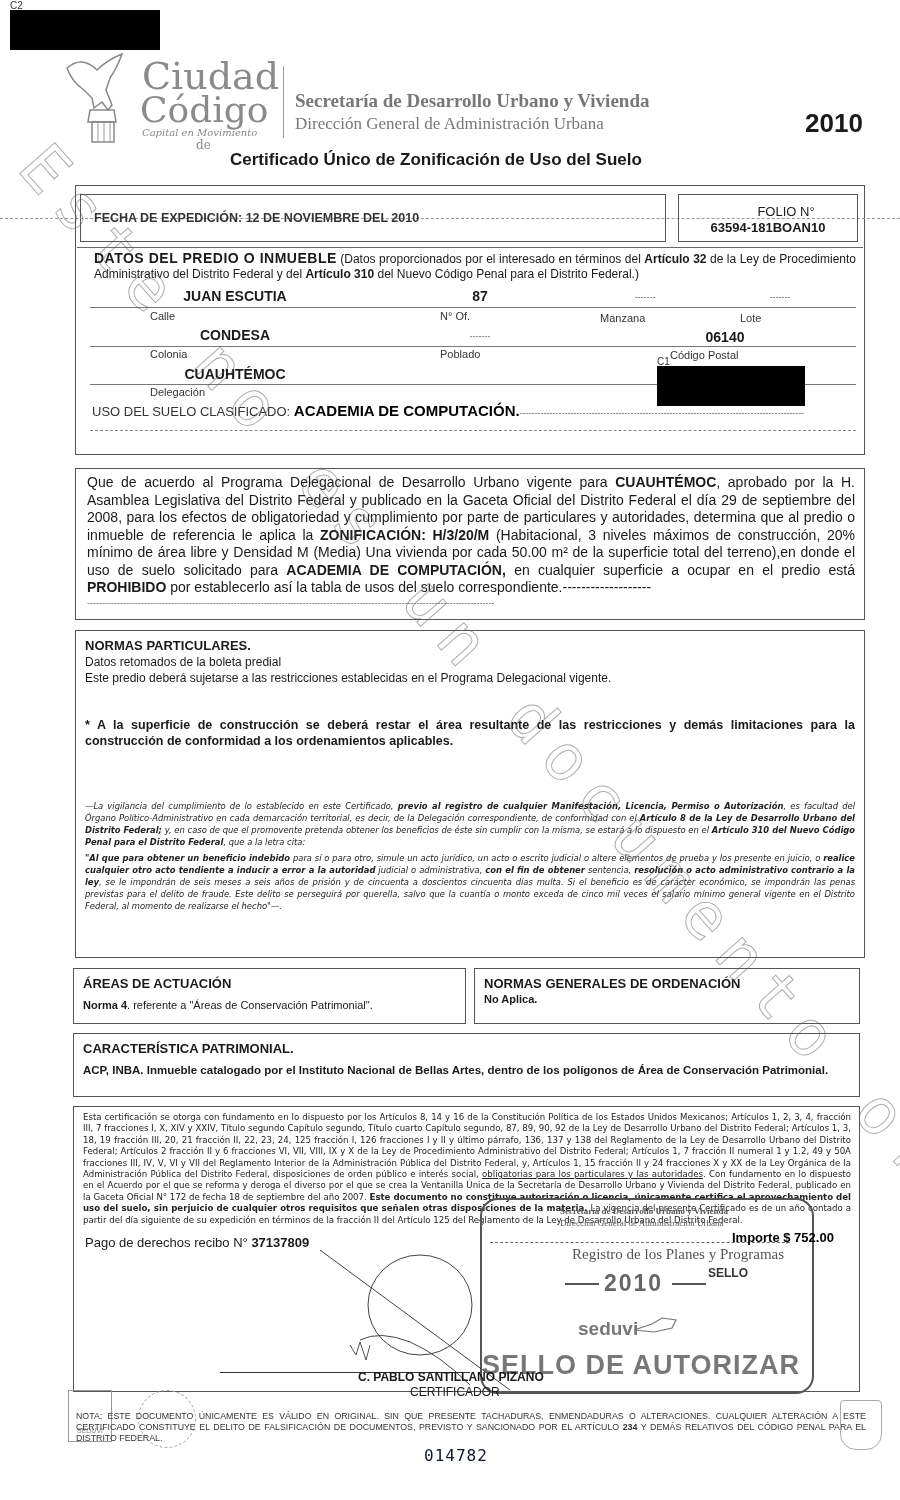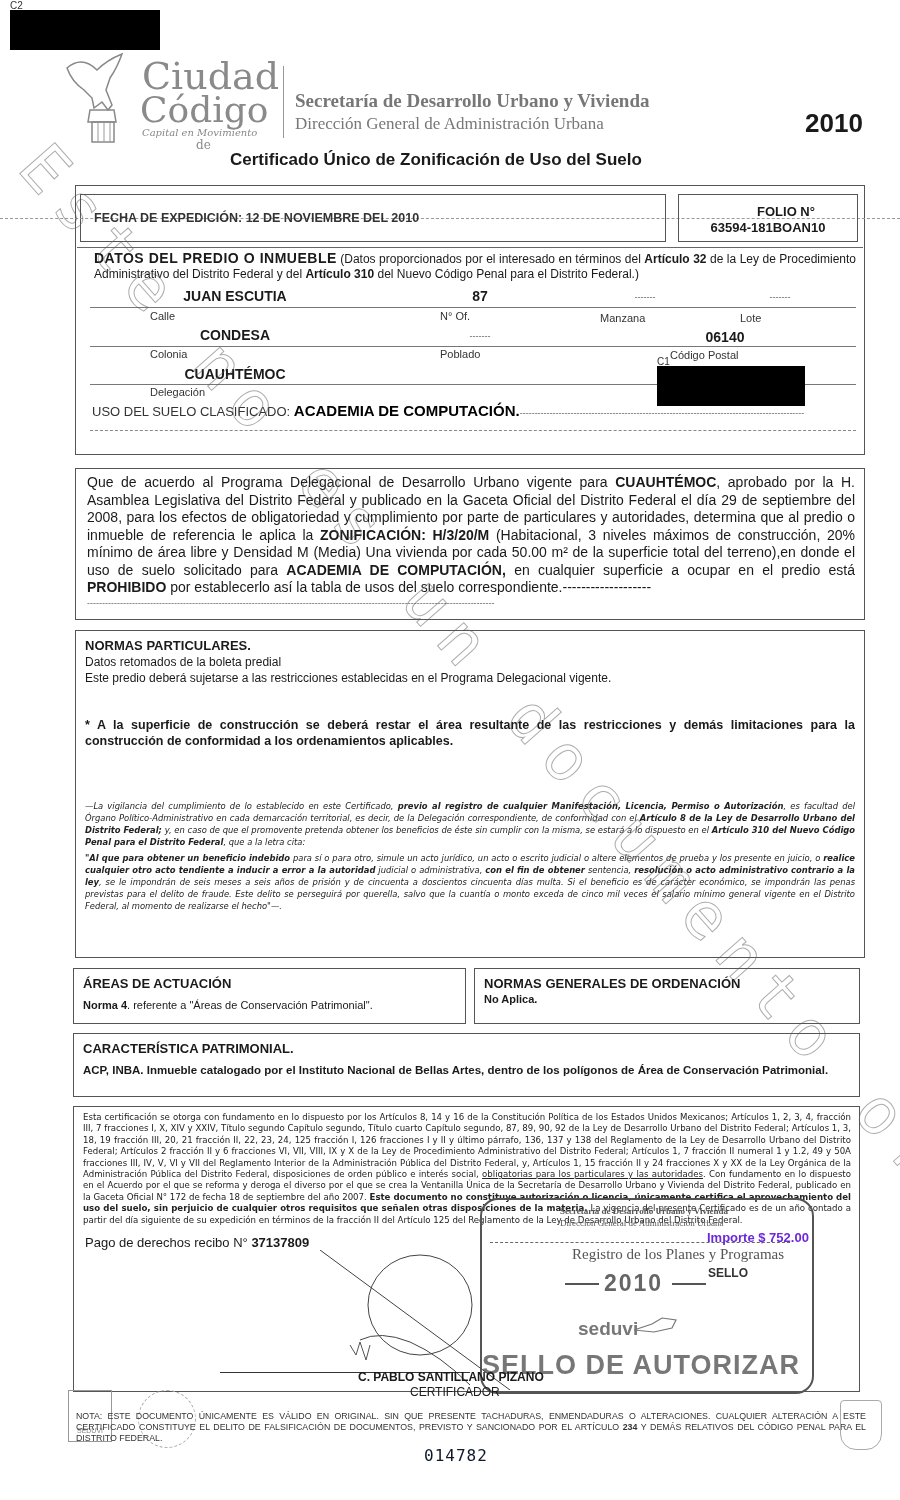--- a/index.html
+++ b/index.html
@@ -47,21 +47,21 @@
 <div class="abs" style="left:230px;top:150px;font-size:17px;font-weight:bold;">Certificado Único de Zonificación de Uso del Suelo</div>
 
 <div class="box" style="left:75px;top:185px;width:790px;height:270px;"></div>
 <div class="box" style="left:80px;top:194px;width:586px;height:48px;"></div>
 <div class="abs" style="left:0px;top:218px;width:900px;border-top:1px dashed #999;"></div>
 <div class="abs" style="left:94px;top:211px;font-size:12.5px;font-weight:bold;color:#333;">
   <span>FECHA DE EXPEDICIÓN:</span>
   <span>12  DE NOVIEMBRE DEL 2010</span>
 </div>
 <div class="box" style="left:678px;top:194px;width:180px;height:48px;"></div>
-<div class="abs" style="left:678px;top:204px;width:216px;text-align:center;font-size:13px;font-weight:bold;">FOLIO N°</div>
+<div class="abs" style="left:678px;top:204px;width:216px;text-align:center;font-size:13px;font-weight:normal;">FOLIO N°</div>
 <div class="abs" style="left:678px;top:220px;width:180px;text-align:center;font-size:13px;font-weight:bold;">63594-181BOAN10</div>
 <div class="abs" style="left:77px;top:247px;width:786px;border-top:1px solid #666;"></div>
 
 <div class="abs" style="left:94px;top:251px;width:762px;font-size:12px;line-height:15px;text-align:justify;">
   <b style="font-size:14px;letter-spacing:0.5px;">DATOS DEL PREDIO O INMUEBLE</b><span> (Datos proporcionados por el interesado en términos del </span><b>Artículo 32</b><span> de la Ley de Procedimiento Administrativo del Distrito Federal y del </span><b>Artículo 310</b><span> del Nuevo Código Penal para el Distrito Federal.)</span>
 </div>
 
 <div class="abs val" style="left:150px;top:288px;width:170px;">JUAN ESCUTIA</div>
 <div class="abs val" style="left:440px;top:288px;width:80px;">87</div>
 <div class="abs val" style="left:600px;top:292px;width:90px;font-size:9px;font-weight:normal;color:#666;">-------</div>
@@ -127,21 +127,21 @@
 </div>
 <div class="abs" style="left:85px;top:1235px;font-size:13px;">
   <span>Pago de derechos recibo N°</span>
   <b>37137809</b>
 </div>
 
 <div class="stamp" style="left:480px;top:1198px;width:330px;height:192px;"></div>
 <div class="abs serif" style="left:560px;top:1206px;font-size:9px;color:#555;font-weight:bold;">Secretaría de Desarrollo Urbano y Vivienda</div>
 <div class="abs serif" style="left:560px;top:1218px;font-size:9px;color:#555;">Dirección General de Administración Urbana</div>
 <div class="abs" style="left:490px;top:1242px;width:300px;border-top:1px dashed #666;"></div>
-<div class="abs" style="left:707px;top:1230px;font-size:13px;font-weight:bold;color:#6d28d9;">Importe $  752.00</div>
+<div class="abs" style="left:732px;top:1230px;font-size:13px;font-weight:bold;color:#000000;">Importe $  752.00</div>
 <div class="abs serif" style="left:572px;top:1246px;font-size:15px;color:#555;">Registro de los Planes y Programas</div>
 <div class="abs" style="left:708px;top:1266px;font-size:12px;font-weight:bold;color:#333;">SELLO</div>
 <div class="abs" style="left:565px;top:1283px;width:34px;border-top:2px solid #555;"></div>
 <div class="abs" style="left:604px;top:1270px;font-size:23px;font-weight:bold;color:#666;letter-spacing:2px;">2010</div>
 <div class="abs" style="left:672px;top:1283px;width:34px;border-top:2px solid #555;"></div>
 <div class="abs" style="left:578px;top:1318px;font-size:19px;font-weight:bold;color:#777;">seduvi</div>
 <div class="abs" style="left:632px;top:1314px;width:50px;height:20px;">
   <svg width="50" height="20" viewBox="0 0 50 20">
       <path d="M2 16 L20 10 L30 4 L44 6 L40 14 L22 18 Z" fill="none" stroke="#777" stroke-width="1.2"></path>
     </svg>

